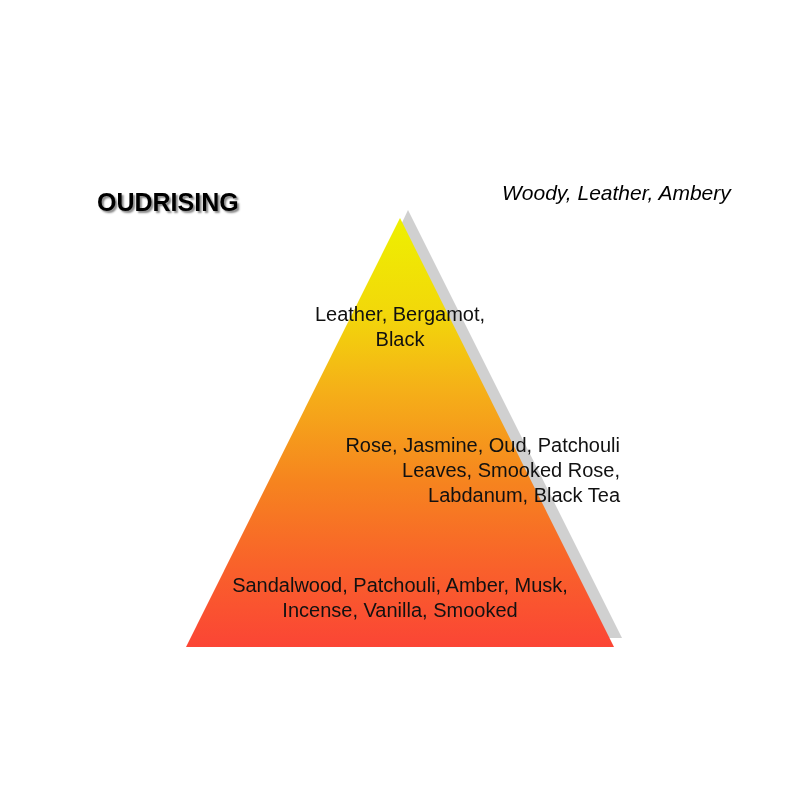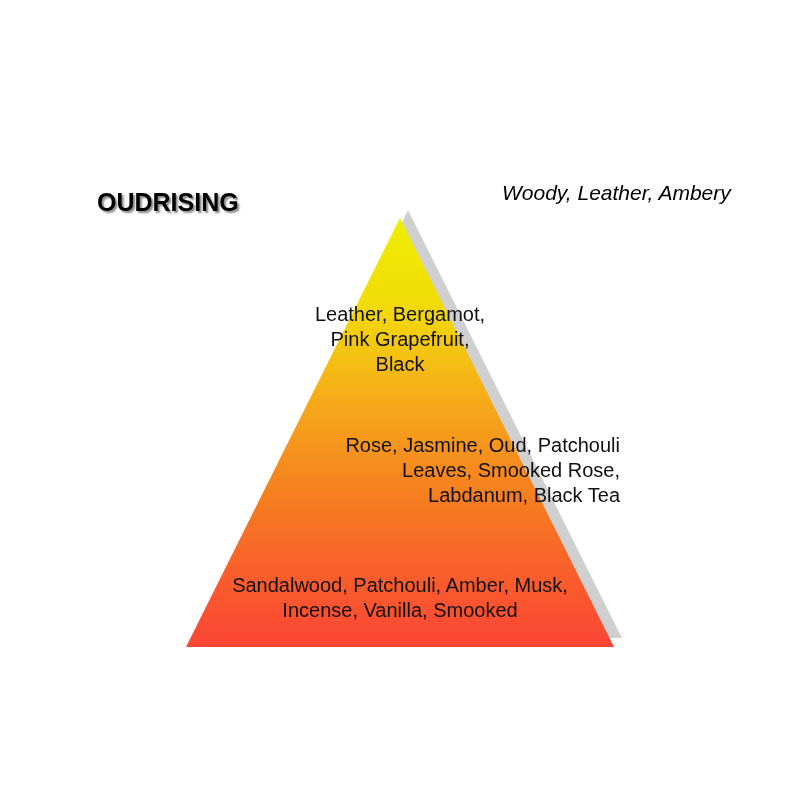--- a/index.html
+++ b/index.html
@@ -42,21 +42,20 @@
   </defs>
   <polygon points="408,210 622,638 206,638" fill="#d0d0d0"></polygon>
   <polygon points="400,218 614,647 186,647" fill="url(#pyrGrad)"></polygon>
 </svg>
 
 <div class="title">OUDRISING</div>
 <div class="subtitle">Woody, Leather, Ambery</div>
 
 <div class="tier tier-top">
   <div>Leather, Bergamot,</div>
-  <div>Pink Grapefruit,</div>
   <div>Black</div>
 </div>
 
 <div class="tier tier-middle">
   <div>Rose, Jasmine, Oud, Patchouli</div>
   <div>Leaves, Smooked Rose,</div>
   <div>Labdanum, Black Tea</div>
 </div>
 
 <div class="tier tier-base">

